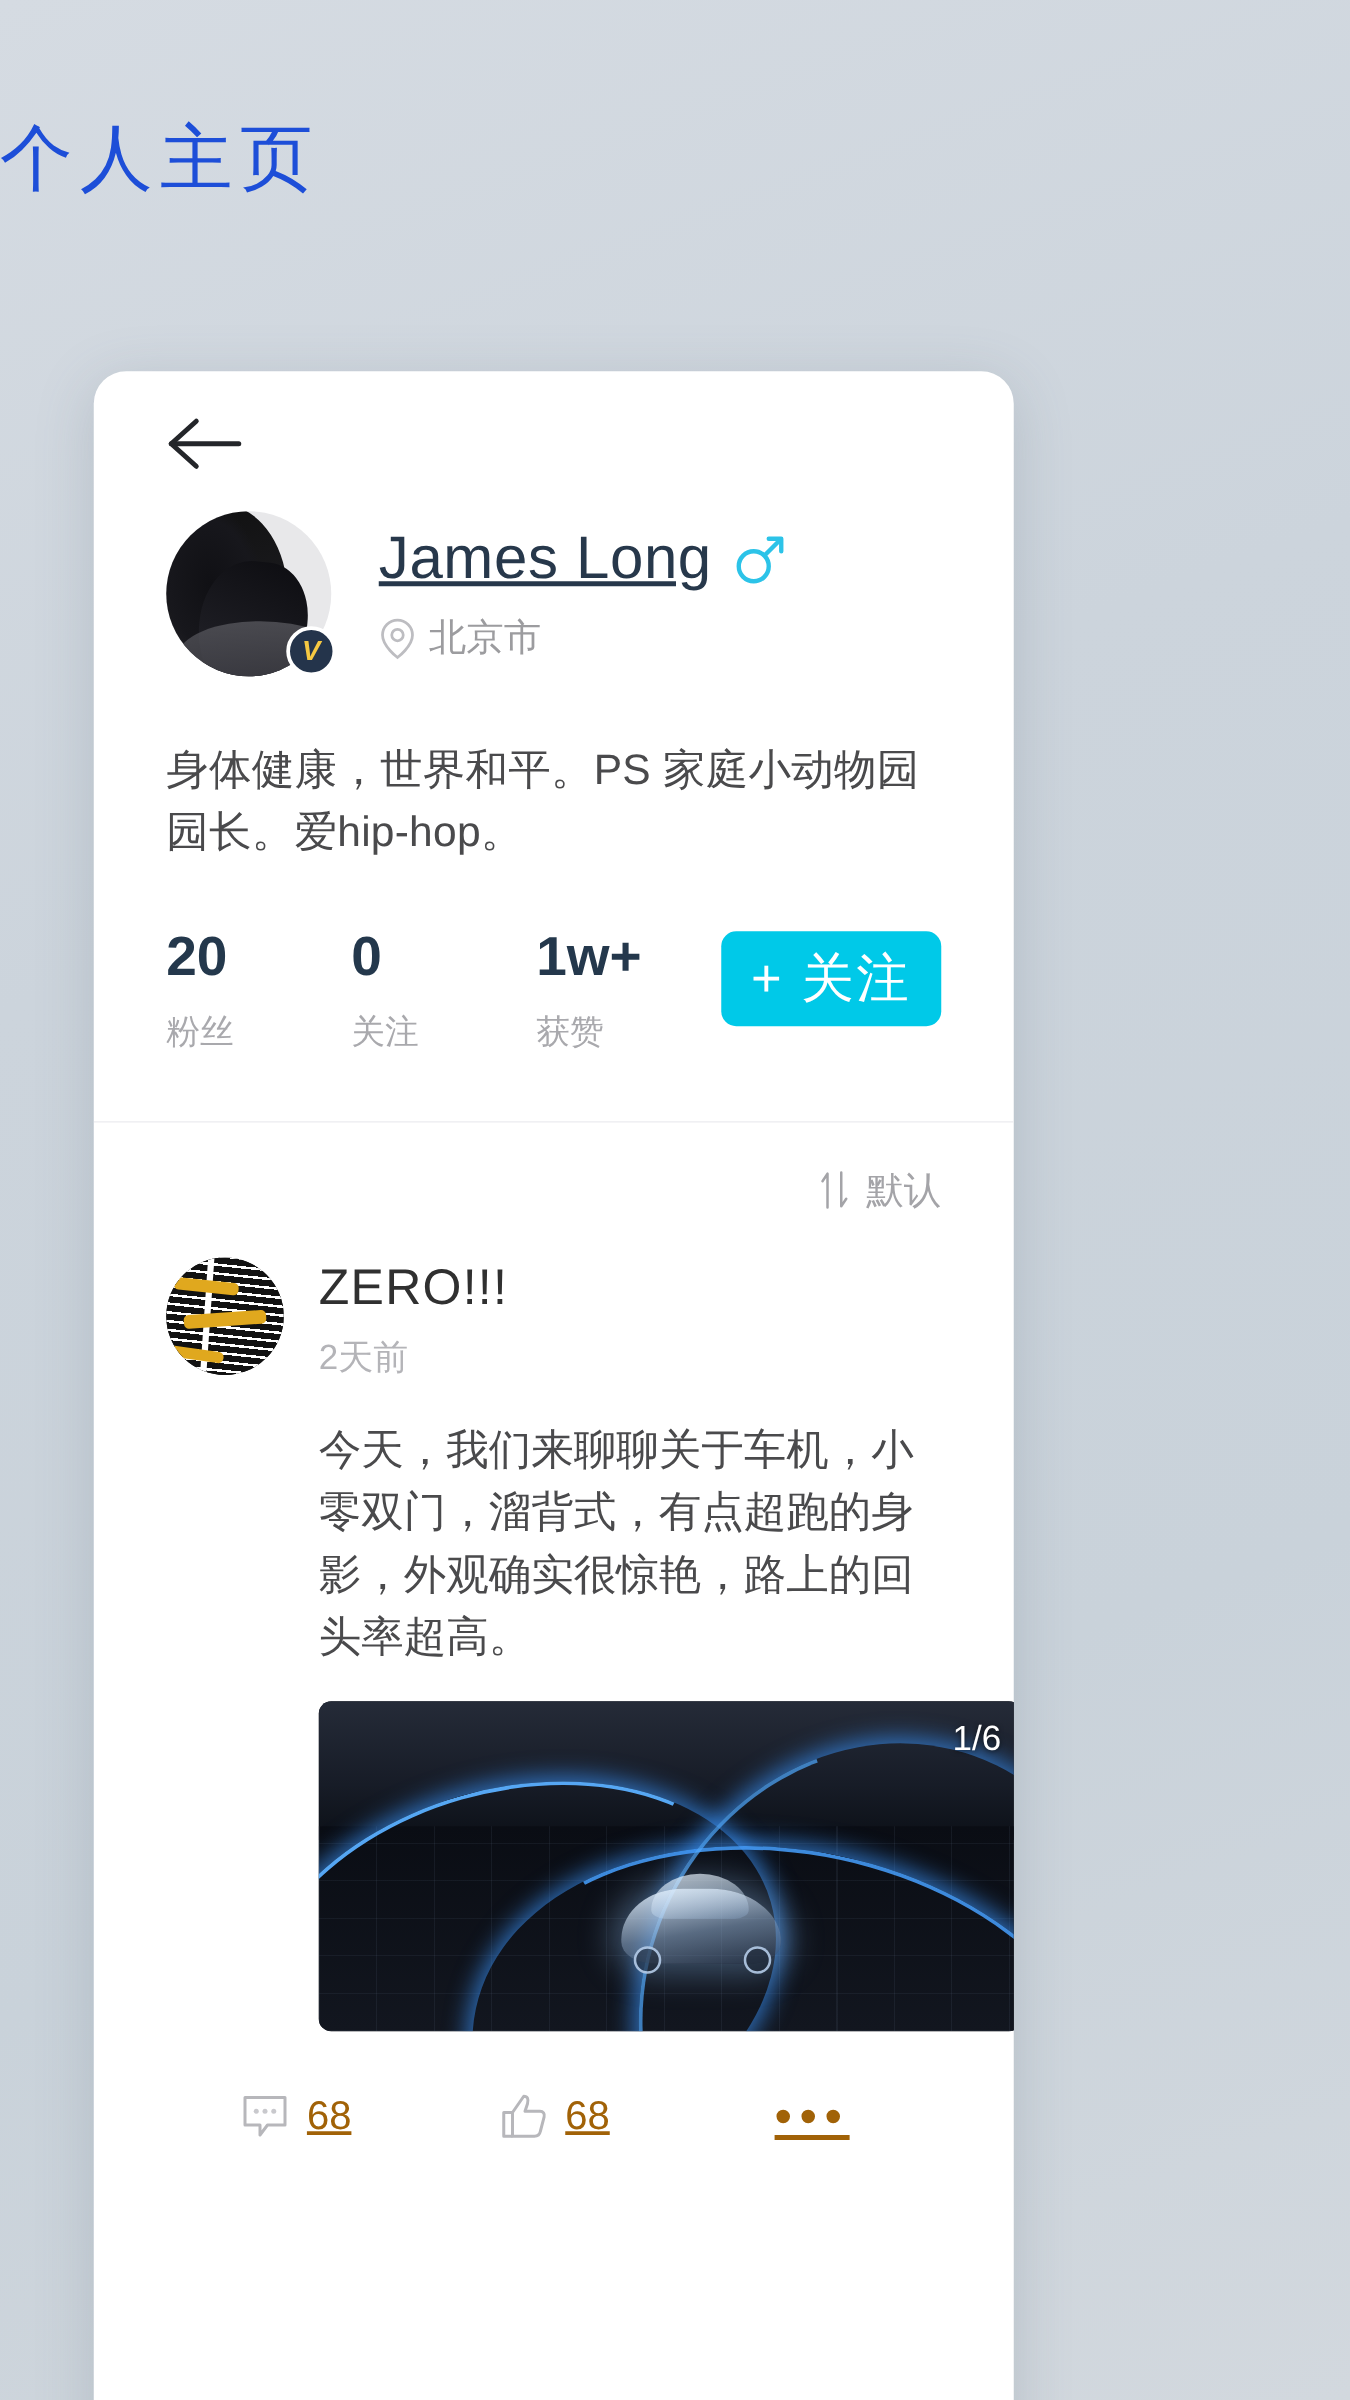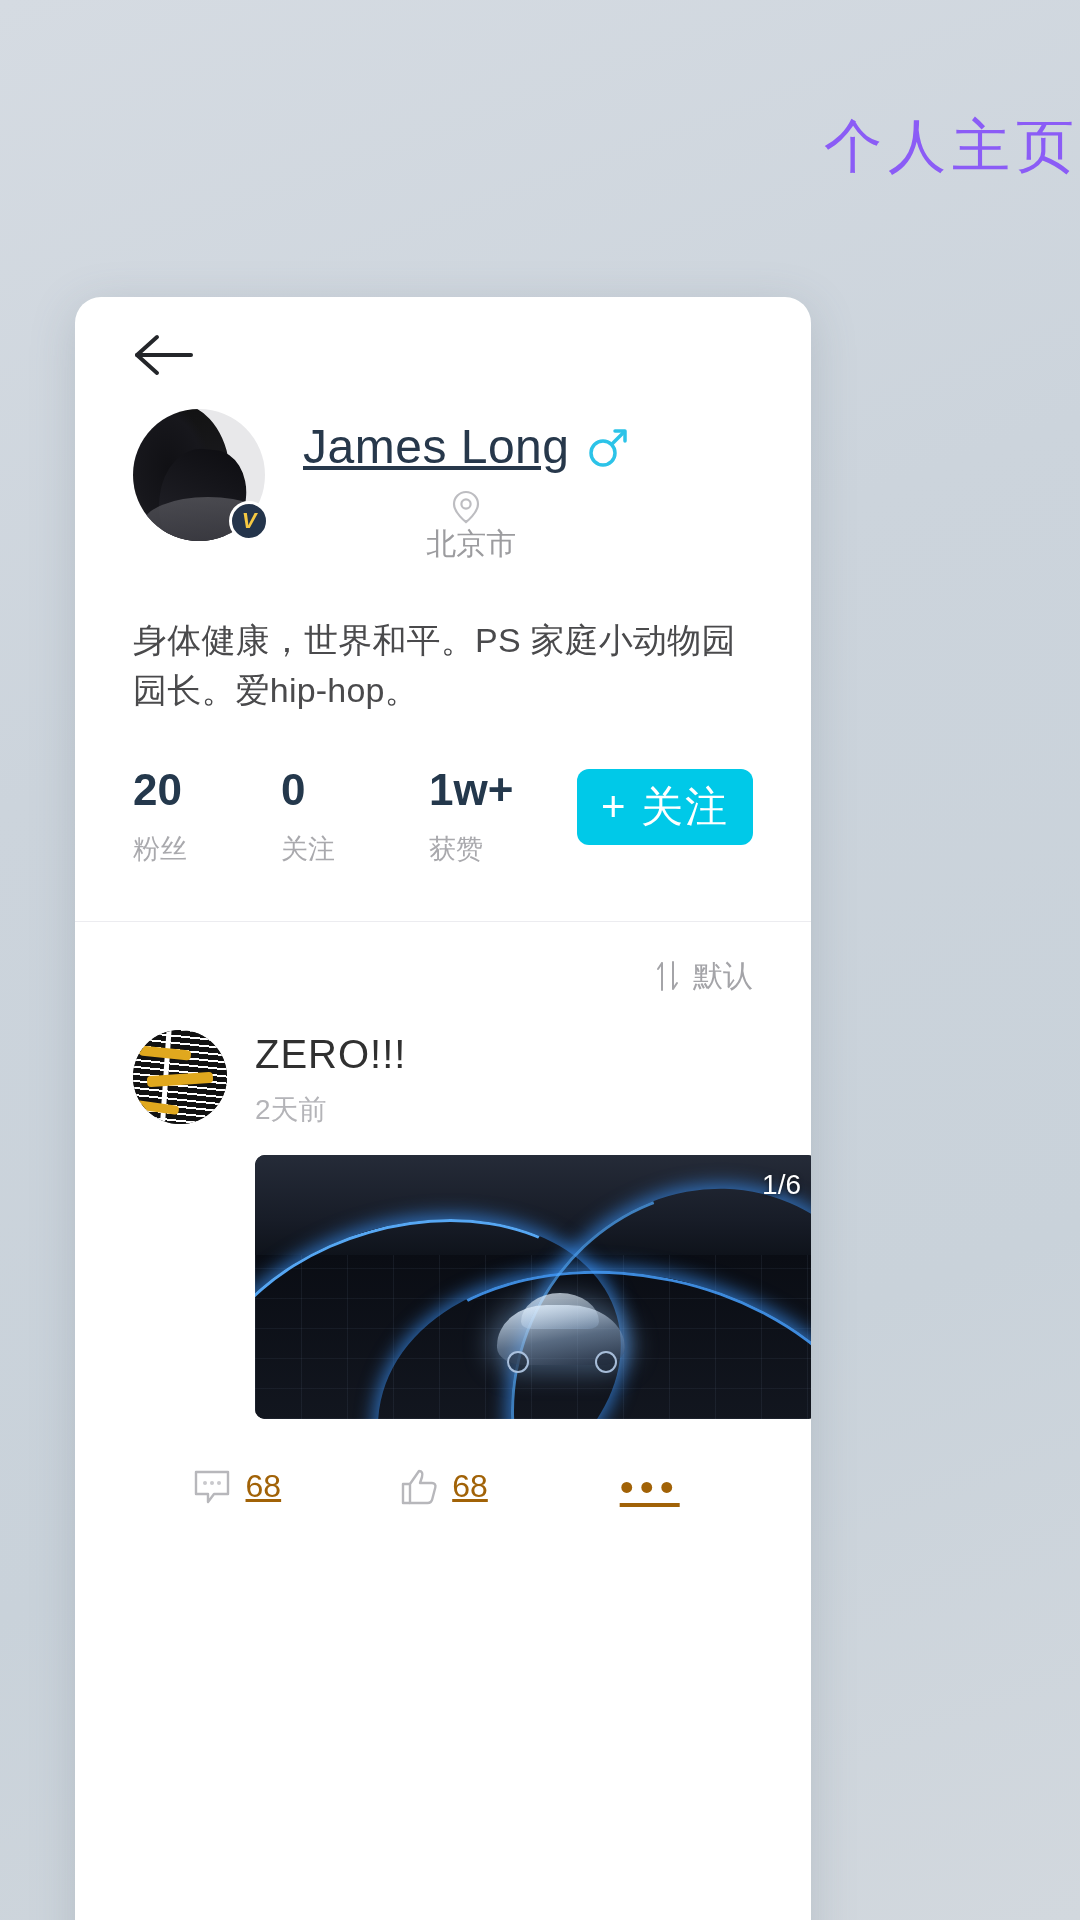--- a/index.html
+++ b/index.html
@@ -10,27 +10,27 @@
   }
   body {
     font-family: "Liberation Sans", "DejaVu Sans", sans-serif;
     background: linear-gradient(160deg, #d5dbe2 0%, #ccd4dc 35%, #c9d2da 70%, #d2d8de 100%);
     position: relative;
   }
 
   
   .page-title {
     position: absolute;
-    top: 108px;
+    top: 88px;
     left: 0;
     width: 100%;
-    text-align: right;
+    text-align: left;
     font-size: 58px;
     letter-spacing: 6px;
-    color: #8b5cf6;
+    color: #1d4ed8;
     font-weight: 400;
   }
 
   
   .card {
     position: absolute;
     left: 75px;
     top: 297px;
     width: 736px;
     height: 1700px;
@@ -145,21 +145,20 @@
   .gender-icon {
     margin-left: 16px;
     width: 44px;
     height: 44px;
     display: inline-block;
   }
   .loc-row {
     display: flex;
     align-items: center;
     margin-top: 16px;
-    flex-direction: column;
   }
   .loc-icon { width: 30px; height: 34px; }
   .loc-text {
     font-size: 30px;
     color: #9c9c9f;
     margin-left: 10px;
   }
 
   .bio {
     margin-top: 50px;
@@ -476,20 +475,21 @@
         <div class="wave2"></div>
         <div class="wave3"></div>
         <div class="wave4"></div>
       </div>
       <div class="post-meta">
         <div class="post-author">ZERO!!!</div>
         <div class="post-time">2天前</div>
       </div>
     </div>
 
+    <div class="post-body">今天，我们来聊聊关于车机，小零双门，溜背式，有点超跑的身影，外观确实很惊艳，路上的回头率超高。</div>
 
     <div class="media">
       <div class="ceiling"></div>
       <div class="floor"></div>
       <div class="trail t1"></div>
       <div class="trail t2"></div>
       <div class="trail t3"></div>
       <div class="car"></div>
       <div class="car-roof"></div>
       <div class="wheel w1"></div>

